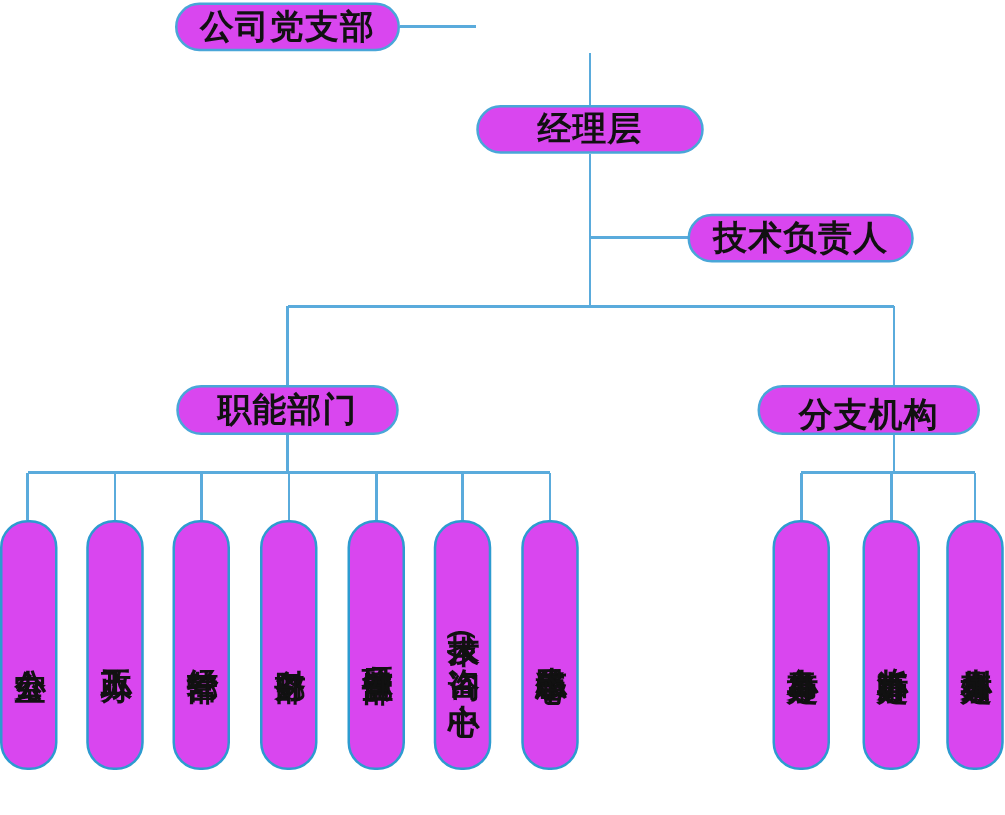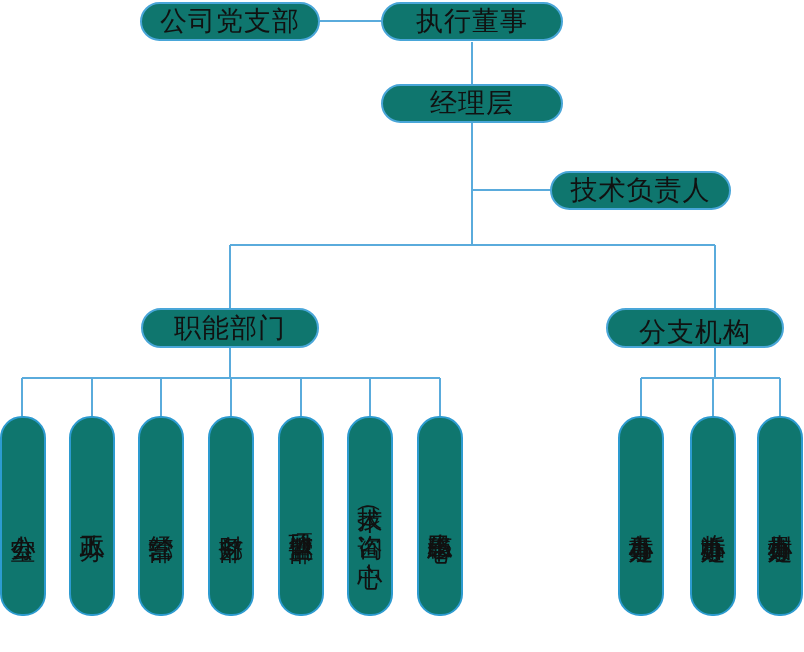--- a/index.html
+++ b/index.html
@@ -12,27 +12,28 @@
   }
   #chart{position:relative;width:804px;height:652px;}
 
   
   #wires{position:absolute;left:0;top:0;width:804px;height:652px;}
 
   
   .node{
     position:absolute;
     box-sizing:border-box;
-    background:#0f766e;
+    background:#d946ef;
     border:2px solid #49a6d8;
     display:flex;
     align-items:center;
     justify-content:center;
     color:#111111;
     z-index:2;
+    font-weight:bold;
   }
   
   .node.horiz{
     border-radius:999px;
     font-size:27px;
     letter-spacing:1px;
     line-height:1;
     white-space:nowrap;
   }
 
@@ -94,23 +95,20 @@
       <line x1="641" y1="378" x2="641" y2="416"></line>
       <line x1="713" y1="378" x2="713" y2="416"></line>
       <line x1="780" y1="378" x2="780" y2="416"></line>
     </g>
   </svg>
 
   <div class="node horiz" style="left:140px;top:2px;width:180px;height:39px;">
     <span>公司党支部</span>
   </div>
 
-  <div class="node horiz" style="left:381px;top:2px;width:182px;height:39px;">
-    <span>执行董事</span>
-  </div>
 
   <div class="node horiz" style="left:381px;top:84px;width:182px;height:39px;">
     <span>经理层</span>
   </div>
 
   <div class="node horiz" style="left:141px;top:308px;width:178px;height:40px;">
     <span>职能部门</span>
   </div>
 
   <div class="node horiz" style="left:550px;top:171px;width:181px;height:39px;">

